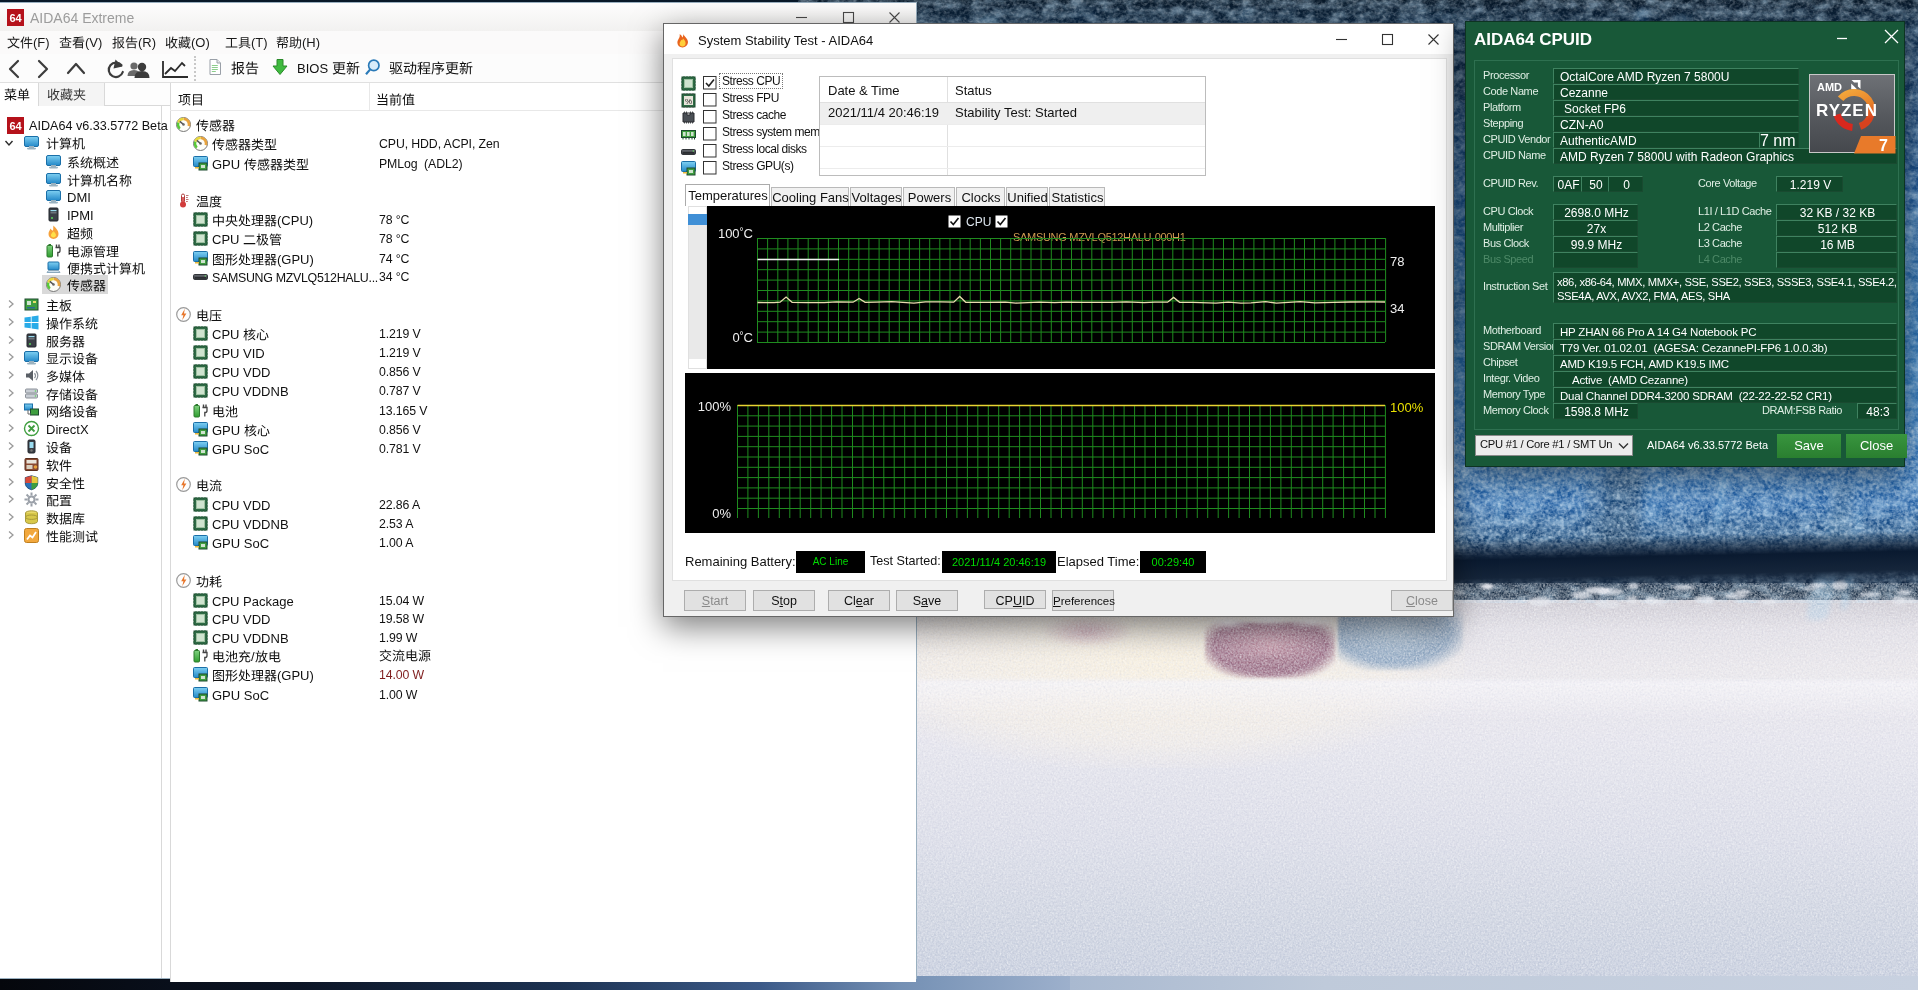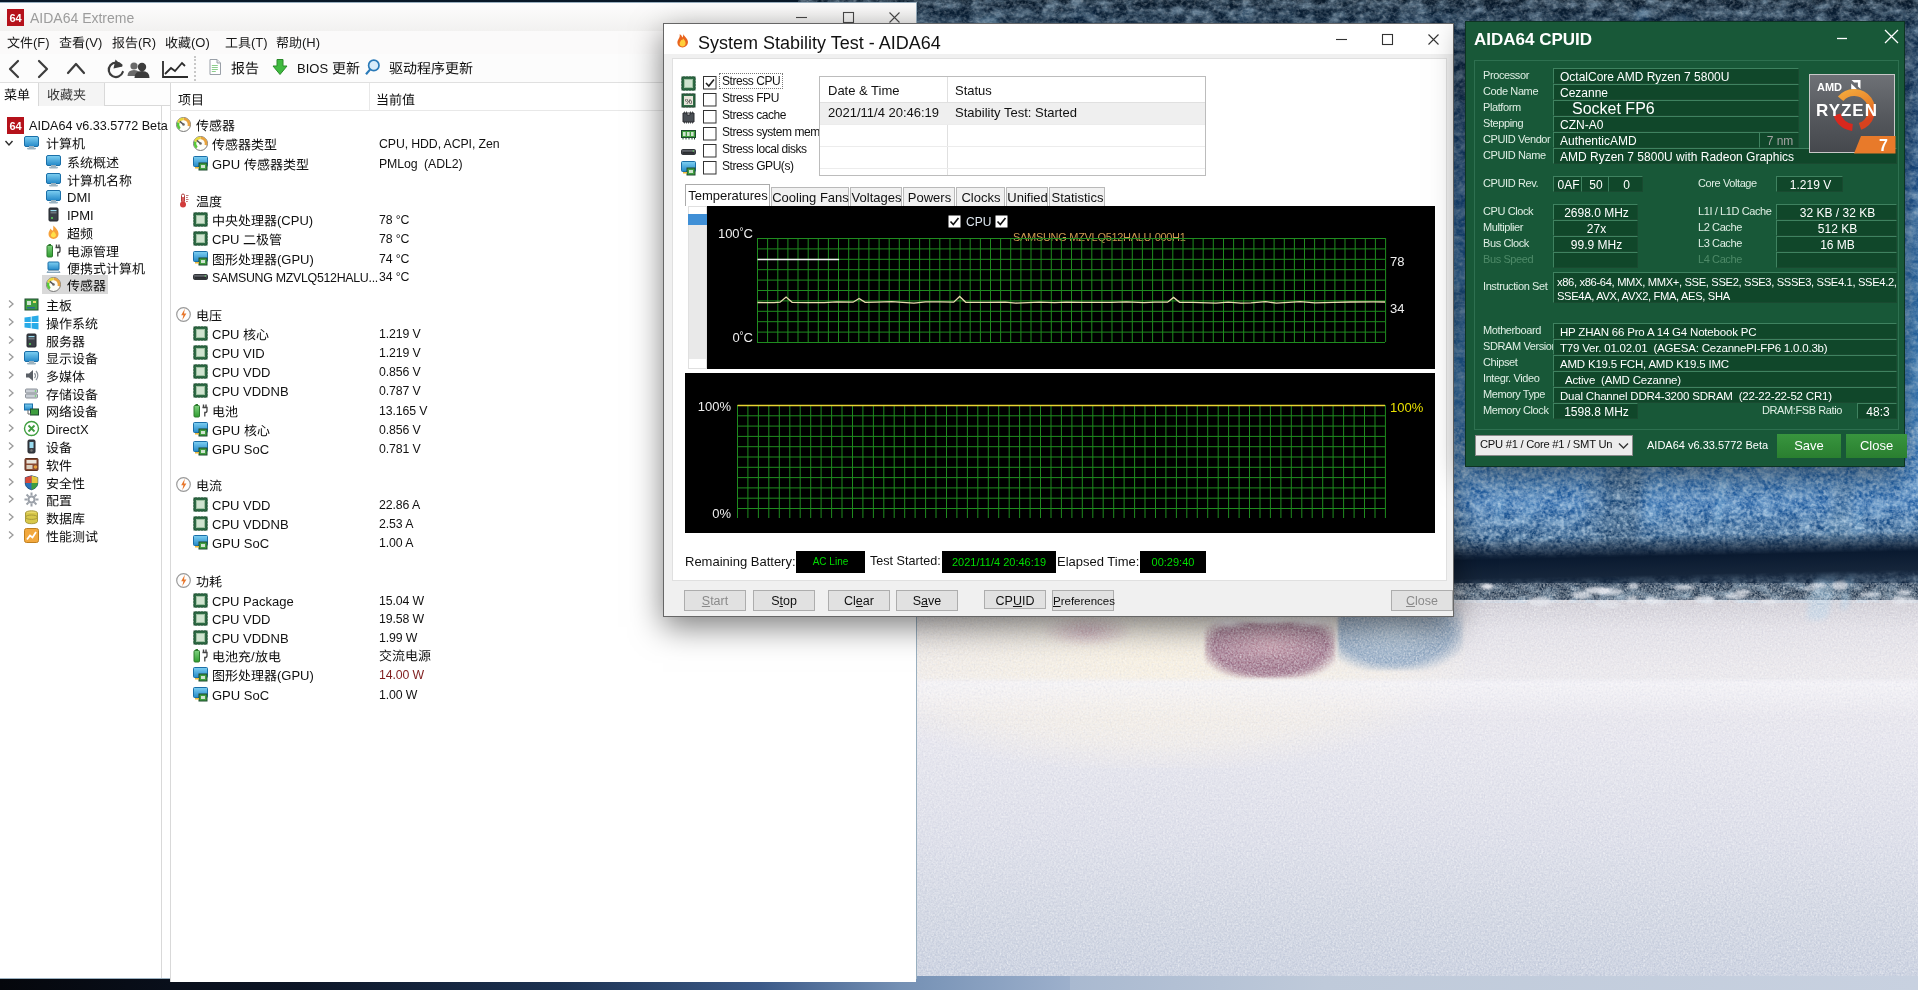--- a/index.html
+++ b/index.html
@@ -980,21 +980,21 @@
       </svg></div>
     <div class="abs" style="left:212px;top:685px;font-size:13px;color:#111;white-space:nowrap;"><span>GPU SoC</span></div>
     <div class="abs" style="left:379px;top:685px;font-size:12.3px;letter-spacing:-0.1px;color:#111;white-space:nowrap;"><span>1.00 W</span></div>
   </div>
 <div class="win" style="left:663px;top:23px;width:791px;height:594px;background:#f0f0f0;border:1px solid #666;box-shadow:0 10px 30px rgba(0,0,0,.5);">
     <div class="abs" style="left:0px;top:0px;width:789px;height:30px;background:#fff;"></div>
     <div class="abs" style="left:11px;top:8px;"><svg width="16" height="16" viewBox="0 0 16 16" style="">
         <path d="M8.2 0.5 C8 3 9.8 4.2 11.4 6.2 C13 8.2 13.4 10 12.6 12 C11.9 13.8 10.2 15.2 7.8 15.4 C4.8 15.6 2.6 13.6 2.4 11 C2.2 8.8 3.4 7.6 4.2 5.8 C4.8 4.5 4.9 3.4 4.6 2.2 C6.2 2.8 7 4 7.2 5.6 C8.4 4.4 8.6 2.2 8.2 0.5Z" fill="#e8641e"></path>
         <path d="M8 6.5 C9.2 8 10.6 9 10.6 11.2 C10.6 13.2 9.4 14.4 7.6 14.5 C5.8 14.6 4.6 13.3 4.6 11.8 C4.6 10.2 5.8 9.4 6.2 7.8 C6.7 8.6 7.4 8.6 8 6.5Z" fill="#ffcf3a"></path>
       </svg></div>
-    <div class="abs" style="left:34px;top:9px;font-size:18px;color:#111;">System Stability Test - AIDA64</div>
+    <div class="abs" style="left:34px;top:9px;font-size:13px;color:#111;">System Stability Test - AIDA64</div>
     <svg class="abs" style="left:657px;top:0px;" width="134" height="30" viewBox="0 0 134 30">
       <g stroke="#333" stroke-width="1.1" fill="none">
         <path d="M15 15.5 h11"></path>
         <rect x="61.5" y="10.5" width="10" height="10"></rect>
         <path d="M107.5 10.5 l10 10 M117.5 10.5 l-10 10"></path>
       </g>
     </svg>
     <div class="abs" style="left:8px;top:34px;width:775px;height:523px;background:#fff;border:1px solid #e0e0e0;"></div>
     <div class="abs" style="left:17px;top:52px;"><svg width="15" height="15" viewBox="0 0 15 15" style="">
         <rect x="1" y="1" width="13" height="13" fill="#2e6b45" stroke="#1c4a2e"></rect>
@@ -1142,32 +1142,32 @@
     <div class="abs" style="left:17px;top:47px;font-size:11px;letter-spacing:-0.4px;color:#dfeee4;white-space:nowrap;">Processor</div>
     <div class="abs" style="left:87px;top:46px;width:246px;height:16px;background:#10472a;border:1px solid #3f8260;border-right-color:#194a30;border-bottom-color:#194a30;">
       <div class="abs" style="left:0;top:0;width:240px;height:16px;padding-left:6px;line-height:16px;font-size:12px;color:#fff;white-space:nowrap;">OctalCore AMD Ryzen 7 5800U</div>
     </div>
     <div class="abs" style="left:17px;top:63px;font-size:11px;letter-spacing:-0.4px;color:#dfeee4;white-space:nowrap;">Code Name</div>
     <div class="abs" style="left:87px;top:62px;width:246px;height:16px;background:#10472a;border:1px solid #3f8260;border-right-color:#194a30;border-bottom-color:#194a30;">
       <div class="abs" style="left:0;top:0;width:240px;height:16px;padding-left:6px;line-height:16px;font-size:12px;color:#fff;white-space:nowrap;">Cezanne</div>
     </div>
     <div class="abs" style="left:17px;top:79px;font-size:11px;letter-spacing:-0.4px;color:#dfeee4;white-space:nowrap;">Platform</div>
     <div class="abs" style="left:87px;top:78px;width:246px;height:16px;background:#10472a;border:1px solid #3f8260;border-right-color:#194a30;border-bottom-color:#194a30;">
-      <div class="abs" style="left:0;top:0;width:240px;height:16px;padding-left:18px;line-height:16px;font-size:16px;color:#fff;white-space:nowrap;">Socket FP6</div>
+      <div class="abs" style="left:0;top:0;width:240px;height:16px;padding-left:10px;line-height:16px;font-size:12px;color:#fff;white-space:nowrap;">Socket FP6</div>
     </div>
     <div class="abs" style="left:17px;top:95px;font-size:11px;letter-spacing:-0.4px;color:#dfeee4;white-space:nowrap;">Stepping</div>
     <div class="abs" style="left:87px;top:94px;width:246px;height:16px;background:#10472a;border:1px solid #3f8260;border-right-color:#194a30;border-bottom-color:#194a30;">
       <div class="abs" style="left:0;top:0;width:240px;height:16px;padding-left:6px;line-height:16px;font-size:12px;color:#fff;white-space:nowrap;">CZN-A0</div>
     </div>
     <div class="abs" style="left:17px;top:111px;font-size:11px;letter-spacing:-0.4px;color:#dfeee4;white-space:nowrap;">CPUID Vendor</div>
     <div class="abs" style="left:87px;top:110px;width:207px;height:16px;background:#10472a;border:1px solid #3f8260;border-right-color:#194a30;border-bottom-color:#194a30;">
       <div class="abs" style="left:0;top:0;width:201px;height:16px;padding-left:6px;line-height:16px;font-size:12px;color:#fff;white-space:nowrap;">AuthenticAMD</div>
     </div>
     <div class="abs" style="left:293px;top:110px;width:40px;height:16px;background:#10472a;border:1px solid #3f8260;border-right-color:#194a30;border-bottom-color:#194a30;">
-      <div class="abs" style="left:0;top:0;width:40px;height:16px;text-align:center;line-height:16px;font-size:12px;color:#a3a3a3;white-space:nowrap;">7 nm</div>
+      <div class="abs" style="left:0;top:0;width:40px;height:16px;line-height:16px;font-size:16px;color:#ffffff;white-space:nowrap;">7 nm</div>
     </div>
     <div class="abs" style="left:17px;top:127px;font-size:11px;letter-spacing:-0.4px;color:#dfeee4;white-space:nowrap;">CPUID Name</div>
     <div class="abs" style="left:87px;top:126px;width:344px;height:16px;background:#10472a;border:1px solid #3f8260;border-right-color:#194a30;border-bottom-color:#194a30;">
       <div class="abs" style="left:0;top:0;width:338px;height:16px;padding-left:6px;line-height:16px;font-size:12px;color:#fff;white-space:nowrap;">AMD Ryzen 7 5800U with Radeon Graphics</div>
     </div>
     <div class="abs" style="left:17px;top:155px;font-size:11px;letter-spacing:-0.4px;color:#dfeee4;white-space:nowrap;">CPUID Rev.</div>
     <div class="abs" style="left:87px;top:154px;width:29px;height:16px;background:#10472a;border:1px solid #3f8260;border-right-color:#194a30;border-bottom-color:#194a30;">
       <div class="abs" style="left:0;top:0;width:29px;height:16px;text-align:center;line-height:16px;font-size:12px;color:#fff;white-space:nowrap;">0AF</div>
     </div>
     <div class="abs" style="left:115px;top:154px;width:28px;height:16px;background:#10472a;border:1px solid #3f8260;border-right-color:#194a30;border-bottom-color:#194a30;">
@@ -1218,21 +1218,21 @@
     <div class="abs" style="left:17px;top:318px;font-size:11px;letter-spacing:-0.4px;color:#dfeee4;white-space:nowrap;">SDRAM Version</div>
     <div class="abs" style="left:87px;top:317px;width:344px;height:16px;background:#10472a;border:1px solid #3f8260;border-right-color:#194a30;border-bottom-color:#194a30;">
       <div class="abs" style="left:0;top:0;width:338px;height:16px;padding-left:6px;line-height:16px;font-size:11.5px;letter-spacing:-0.2px;color:#fff;white-space:nowrap;">T79 Ver. 01.02.01&nbsp; (AGESA: CezannePI-FP6 1.0.0.3b)</div>
     </div>
     <div class="abs" style="left:17px;top:334px;font-size:11px;letter-spacing:-0.4px;color:#dfeee4;white-space:nowrap;">Chipset</div>
     <div class="abs" style="left:87px;top:333px;width:344px;height:16px;background:#10472a;border:1px solid #3f8260;border-right-color:#194a30;border-bottom-color:#194a30;">
       <div class="abs" style="left:0;top:0;width:338px;height:16px;padding-left:6px;line-height:16px;font-size:11.5px;letter-spacing:-0.2px;color:#fff;white-space:nowrap;">AMD K19.5 FCH, AMD K19.5 IMC</div>
     </div>
     <div class="abs" style="left:17px;top:350px;font-size:11px;letter-spacing:-0.4px;color:#dfeee4;white-space:nowrap;">Integr. Video</div>
     <div class="abs" style="left:87px;top:349px;width:344px;height:16px;background:#10472a;border:1px solid #3f8260;border-right-color:#194a30;border-bottom-color:#194a30;">
-      <div class="abs" style="left:5px;top:0;width:338px;height:16px;padding-left:6px;line-height:16px;font-size:11.5px;letter-spacing:-0.2px;color:#fff;white-space:nowrap;">Active&nbsp; (AMD Cezanne)</div>
+      <div class="abs" style="left:12px;top:0;width:338px;height:16px;padding-left:6px;line-height:16px;font-size:11.5px;letter-spacing:-0.2px;color:#fff;white-space:nowrap;">Active&nbsp; (AMD Cezanne)</div>
     </div>
     <div class="abs" style="left:17px;top:366px;font-size:11px;letter-spacing:-0.4px;color:#dfeee4;white-space:nowrap;">Memory Type</div>
     <div class="abs" style="left:87px;top:365px;width:344px;height:16px;background:#10472a;border:1px solid #3f8260;border-right-color:#194a30;border-bottom-color:#194a30;">
       <div class="abs" style="left:0;top:0;width:338px;height:16px;padding-left:6px;line-height:16px;font-size:11.5px;letter-spacing:-0.2px;color:#fff;white-space:nowrap;">Dual Channel DDR4-3200 SDRAM&nbsp; (22-22-22-52 CR1)</div>
     </div>
     <div class="abs" style="left:17px;top:382px;font-size:11px;letter-spacing:-0.4px;color:#dfeee4;white-space:nowrap;">Memory Clock</div>
     <div class="abs" style="left:87px;top:381px;width:85px;height:16px;background:#10472a;border:1px solid #3f8260;border-right-color:#194a30;border-bottom-color:#194a30;">
       <div class="abs" style="left:0;top:0;width:85px;height:16px;text-align:center;line-height:16px;font-size:12px;color:#fff;white-space:nowrap;">1598.8 MHz</div>
     </div>
     <div class="abs" style="left:296px;top:382px;font-size:11px;letter-spacing:-0.4px;color:#dfeee4;white-space:nowrap;">DRAM:FSB Ratio</div>

